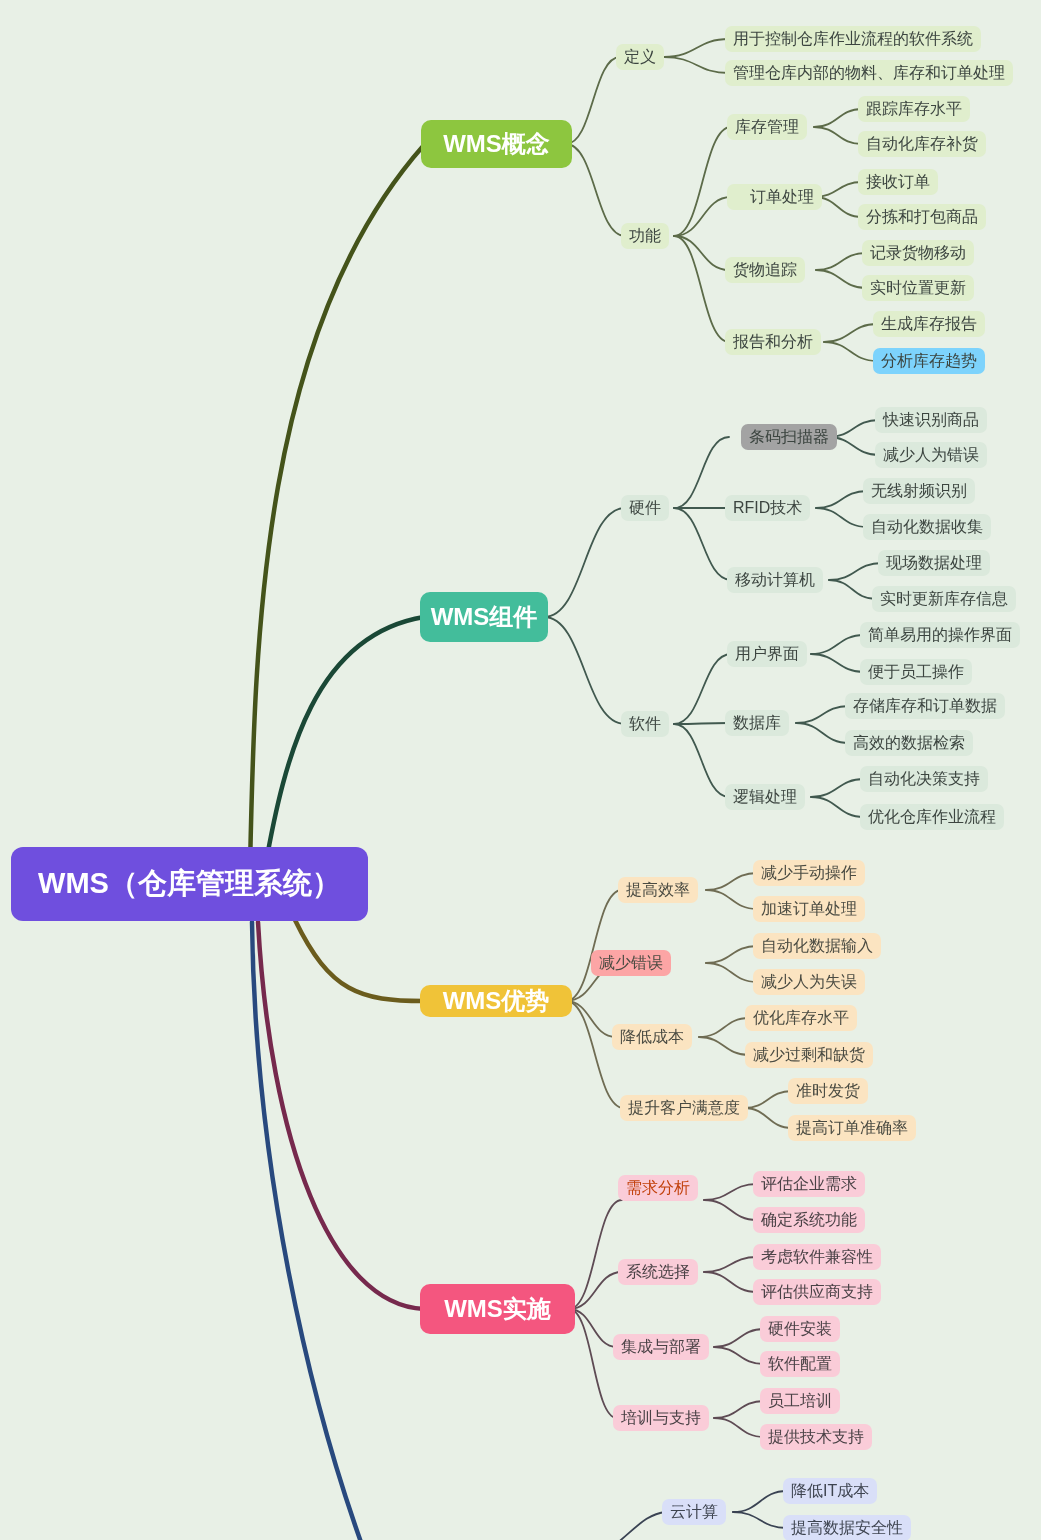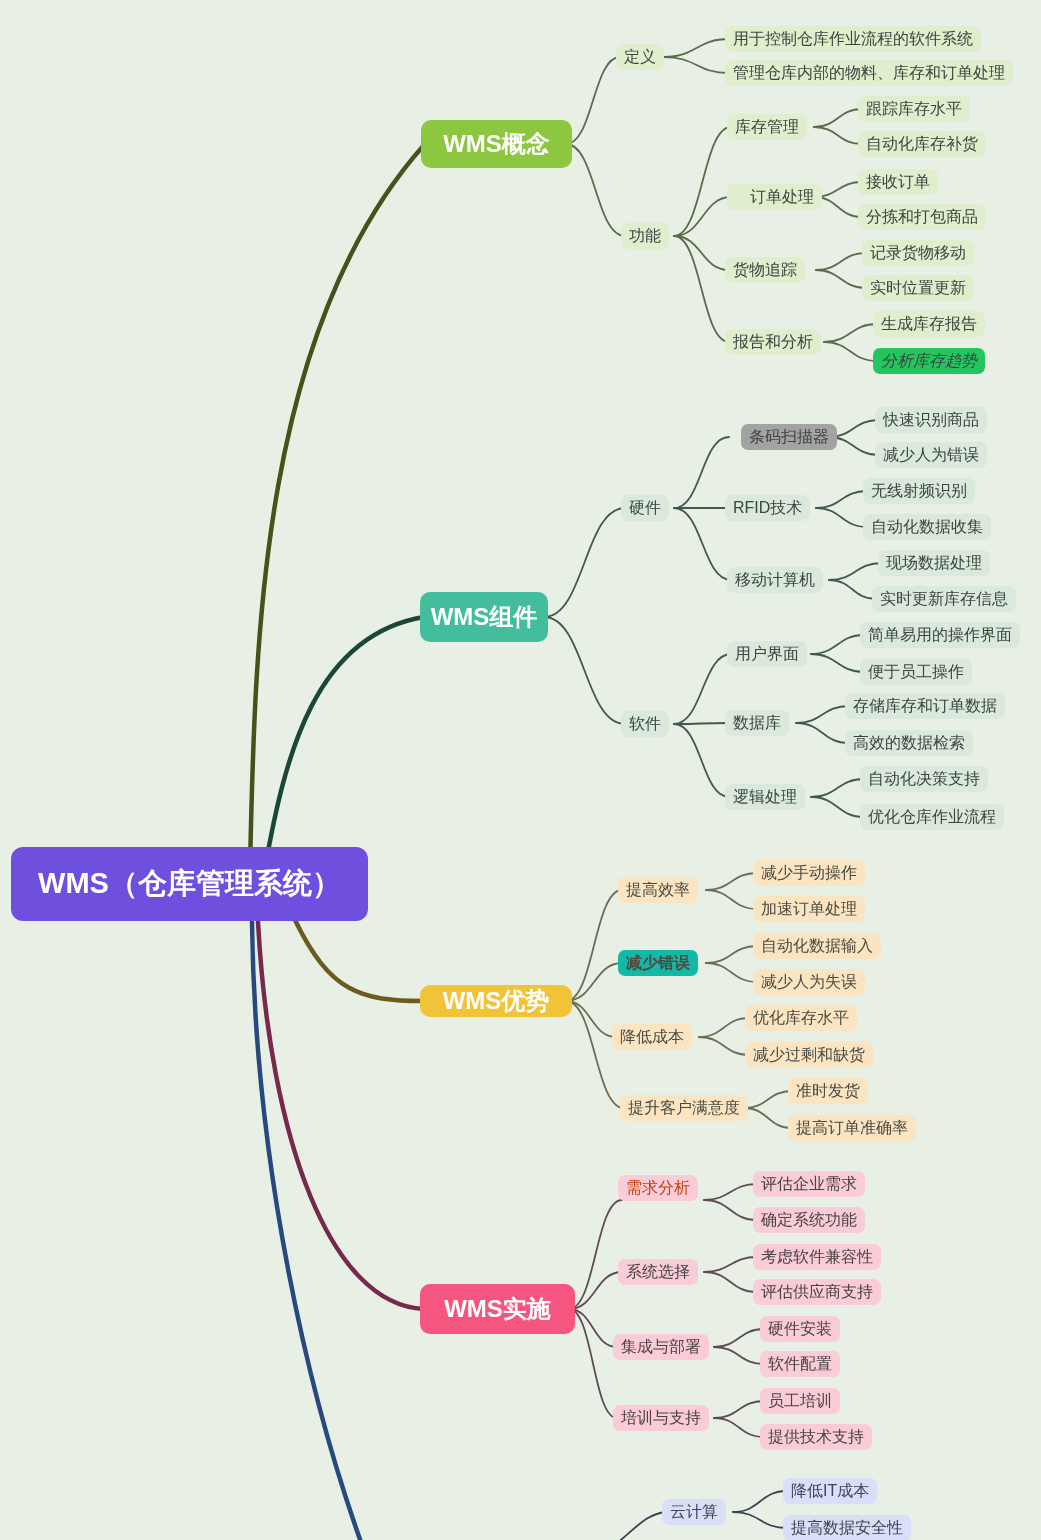--- a/index.html
+++ b/index.html
@@ -97,21 +97,21 @@
     <div class="node pill" style="left: 858px; top: 109px; background: rgb(224, 238, 205); color: rgb(60, 69, 64);">跟踪库存水平</div>
     <div class="node pill" style="left: 858px; top: 144px; background: rgb(224, 238, 205); color: rgb(60, 69, 64);">自动化库存补货</div>
     <div class="node pill" style="left: 727px; top: 197px; background: rgb(224, 238, 205); color: rgb(60, 69, 64); padding-left: 23px;">订单处理</div>
     <div class="node pill" style="left: 858px; top: 182px; background: rgb(224, 238, 205); color: rgb(60, 69, 64);">接收订单</div>
     <div class="node pill" style="left: 858px; top: 217px; background: rgb(224, 238, 205); color: rgb(60, 69, 64);">分拣和打包商品</div>
     <div class="node pill" style="left: 725px; top: 270px; background: rgb(224, 238, 205); color: rgb(60, 69, 64);">货物追踪</div>
     <div class="node pill" style="left: 862px; top: 253px; background: rgb(224, 238, 205); color: rgb(60, 69, 64);">记录货物移动</div>
     <div class="node pill" style="left: 862px; top: 288px; background: rgb(224, 238, 205); color: rgb(60, 69, 64);">实时位置更新</div>
     <div class="node pill" style="left: 725px; top: 342px; background: rgb(224, 238, 205); color: rgb(60, 69, 64);">报告和分析</div>
     <div class="node pill" style="left: 873px; top: 324px; background: rgb(224, 238, 205); color: rgb(60, 69, 64);">生成库存报告</div>
-    <div class="node pill" style="left: 873px; top: 361px; background: #22c55e; color: rgb(60, 69, 64); font-style: italic;">分析库存趋势</div>
+    <div class="node pill" style="left: 873px; top: 361px; background: #7dd3fc; color: rgb(60, 69, 64);">分析库存趋势</div>
     <div class="node branch-node" style="left: 420px; top: 617px; width: 128px; height: 50px; background: rgb(67, 189, 155);">WMS组件</div>
     <div class="node pill" style="left: 621px; top: 508px; background: rgb(219, 233, 220); color: rgb(60, 69, 64);">硬件</div>
     <div class="node pill" style="left: 725px; top: 437px; background: #a3a3a3; color: rgb(60, 69, 64); margin-left: 16px;">条码扫描器</div>
     <div class="node pill" style="left: 875px; top: 420px; background: rgb(219, 233, 220); color: rgb(60, 69, 64);">快速识别商品</div>
     <div class="node pill" style="left: 875px; top: 455px; background: rgb(219, 233, 220); color: rgb(60, 69, 64);">减少人为错误</div>
     <div class="node pill" style="left: 725px; top: 508px; background: rgb(219, 233, 220); color: rgb(60, 69, 64);">RFID技术</div>
     <div class="node pill" style="left: 863px; top: 491px; background: rgb(219, 233, 220); color: rgb(60, 69, 64);">无线射频识别</div>
     <div class="node pill" style="left: 863px; top: 527px; background: rgb(219, 233, 220); color: rgb(60, 69, 64);">自动化数据收集</div>
     <div class="node pill" style="left: 727px; top: 580px; background: rgb(219, 233, 220); color: rgb(60, 69, 64);">移动计算机</div>
     <div class="node pill" style="left: 878px; top: 563px; background: rgb(219, 233, 220); color: rgb(60, 69, 64);">现场数据处理</div>
@@ -123,21 +123,21 @@
     <div class="node pill" style="left: 725px; top: 723px; background: rgb(219, 233, 220); color: rgb(60, 69, 64);">数据库</div>
     <div class="node pill" style="left: 845px; top: 706px; background: rgb(219, 233, 220); color: rgb(60, 69, 64);">存储库存和订单数据</div>
     <div class="node pill" style="left: 845px; top: 743px; background: rgb(219, 233, 220); color: rgb(60, 69, 64);">高效的数据检索</div>
     <div class="node pill" style="left: 725px; top: 797px; background: rgb(219, 233, 220); color: rgb(60, 69, 64);">逻辑处理</div>
     <div class="node pill" style="left: 860px; top: 779px; background: rgb(219, 233, 220); color: rgb(60, 69, 64);">自动化决策支持</div>
     <div class="node pill" style="left: 860px; top: 817px; background: rgb(219, 233, 220); color: rgb(60, 69, 64);">优化仓库作业流程</div>
     <div class="node branch-node" style="left: 420px; top: 1001px; width: 152px; height: 32px; background: rgb(240, 195, 56);">WMS优势</div>
     <div class="node pill" style="left: 618px; top: 890px; background: rgb(251, 228, 193); color: rgb(74, 75, 66);">提高效率</div>
     <div class="node pill" style="left: 753px; top: 873px; background: rgb(251, 228, 193); color: rgb(74, 75, 66);">减少手动操作</div>
     <div class="node pill" style="left: 753px; top: 909px; background: rgb(251, 228, 193); color: rgb(74, 75, 66);">加速订单处理</div>
-    <div class="node pill" style="left: 618px; top: 963px; background: #14b8a6; color: rgb(74, 75, 66); font-weight: bold;">减少错误</div>
+    <div class="node pill" style="left: 591px; top: 963px; background: #fca5a5; color: rgb(74, 75, 66);">减少错误</div>
     <div class="node pill" style="left: 753px; top: 946px; background: rgb(251, 228, 193); color: rgb(74, 75, 66);">自动化数据输入</div>
     <div class="node pill" style="left: 753px; top: 982px; background: rgb(251, 228, 193); color: rgb(74, 75, 66);">减少人为失误</div>
     <div class="node pill" style="left: 612px; top: 1037px; background: rgb(251, 228, 193); color: rgb(74, 75, 66);">降低成本</div>
     <div class="node pill" style="left: 745px; top: 1018px; background: rgb(251, 228, 193); color: rgb(74, 75, 66);">优化库存水平</div>
     <div class="node pill" style="left: 745px; top: 1055px; background: rgb(251, 228, 193); color: rgb(74, 75, 66);">减少过剩和缺货</div>
     <div class="node pill" style="left: 620px; top: 1108px; background: rgb(251, 228, 193); color: rgb(74, 75, 66);">提升客户满意度</div>
     <div class="node pill" style="left: 788px; top: 1091px; background: rgb(251, 228, 193); color: rgb(74, 75, 66);">准时发货</div>
     <div class="node pill" style="left: 788px; top: 1128px; background: rgb(251, 228, 193); color: rgb(74, 75, 66);">提高订单准确率</div>
     <div class="node branch-node" style="left: 420px; top: 1309px; width: 155px; height: 50px; background: rgb(244, 86, 127);">WMS实施</div>
     <div class="node pill" style="left: 618px; top: 1188px; background: rgb(250, 204, 216); color: #c2410c;">需求分析</div>

